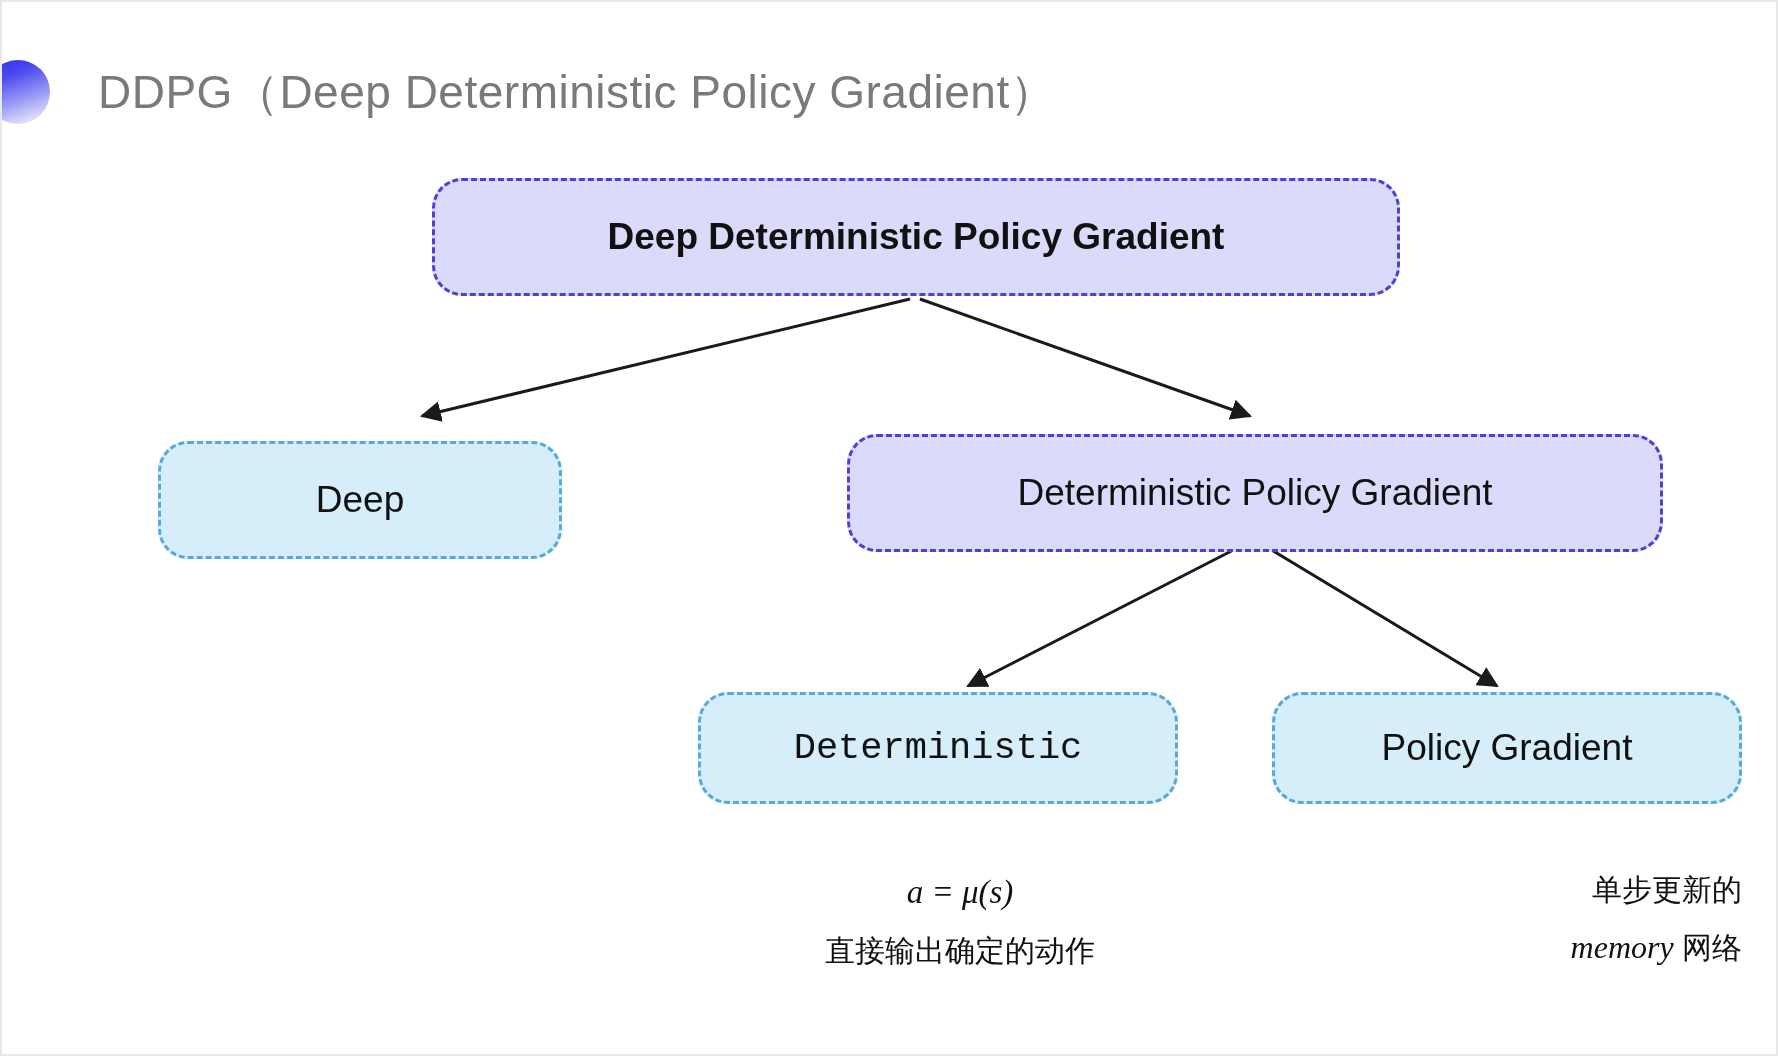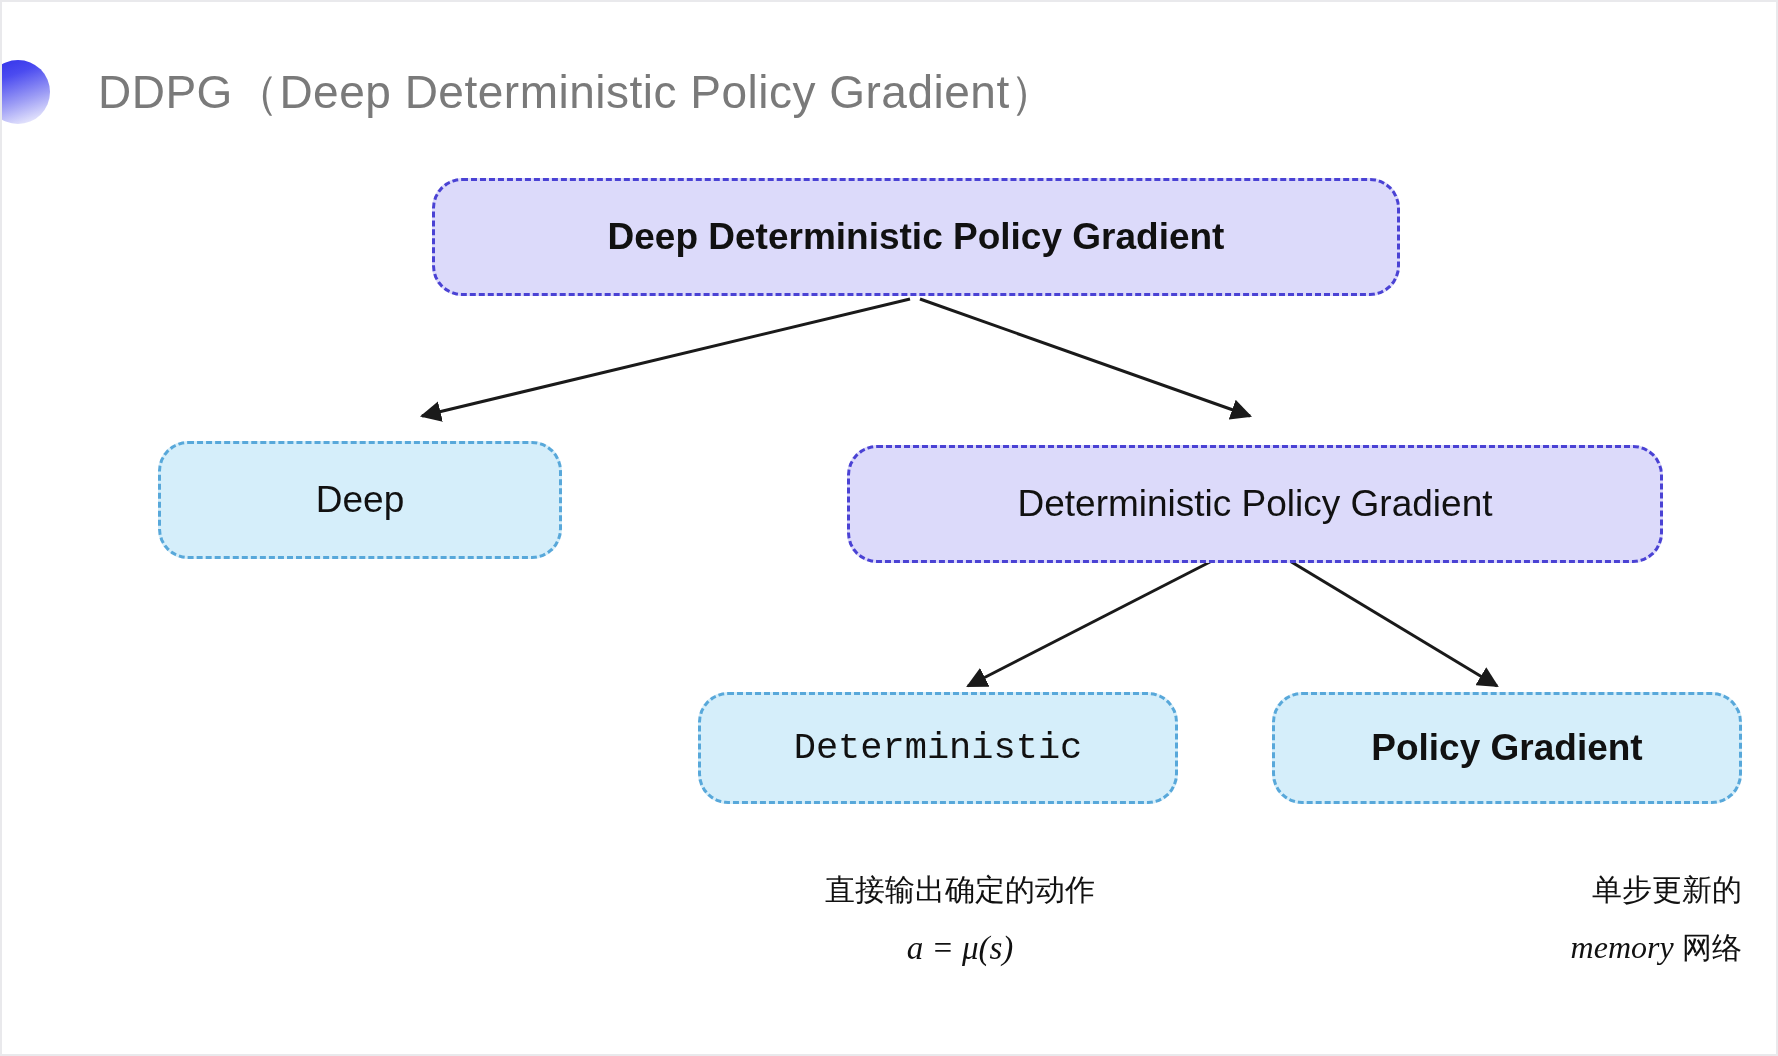--- a/index.html
+++ b/index.html
@@ -78,37 +78,37 @@
     font-weight: 700;
   }
   #node-deep {
     left: 156px;  top: 420px;
     width: 404px; height: 118px;
     font-size: 37px;
     font-weight: 400;
     margin-top: 19px;
   }
   #node-dpg {
-    left: 845px;  top: 443px;
+    left: 845px;  top: 432px;
     width: 816px; height: 118px;
     font-size: 37px;
     font-weight: 400;
   }
   #node-deterministic {
     left: 696px;  top: 690px;
     width: 480px; height: 112px;
     font-size: 37px;
     font-weight: 400;
     font-family: Liberation Mono, monospace;
   }
   #node-policy-gradient {
     left: 1270px; top: 690px;
     width: 470px; height: 112px;
     font-size: 37px;
-    font-weight: 700;
+    font-weight: 400;
   }
 
   
   .caption {
     position: absolute;
     color: #111111;
     font-size: 30px;
     line-height: 1.85;
     white-space: nowrap;
   }
@@ -171,22 +171,22 @@
   <div class="node cyan" id="node-deep">Deep</div>
 
   <div class="node purple" id="node-dpg">Deterministic Policy Gradient</div>
 
   <div class="node cyan" id="node-deterministic">Deterministic</div>
 
   <div class="node cyan" id="node-policy-gradient">Policy Gradient</div>
 
 
   <div class="caption" id="caption-deterministic">
+    <span class="cap-line formula">a = μ(s)</span>
     <span class="cap-line">直接输出确定的动作</span>
-    <span class="cap-line formula">a = μ(s)</span>
   </div>
 
   <div class="caption" id="caption-policy">
     <span class="cap-line">单步更新的</span>
     <span class="cap-line">
       <span class="mathital">memory</span><span> 网络</span>
     </span>
   </div>
 
 </div>

